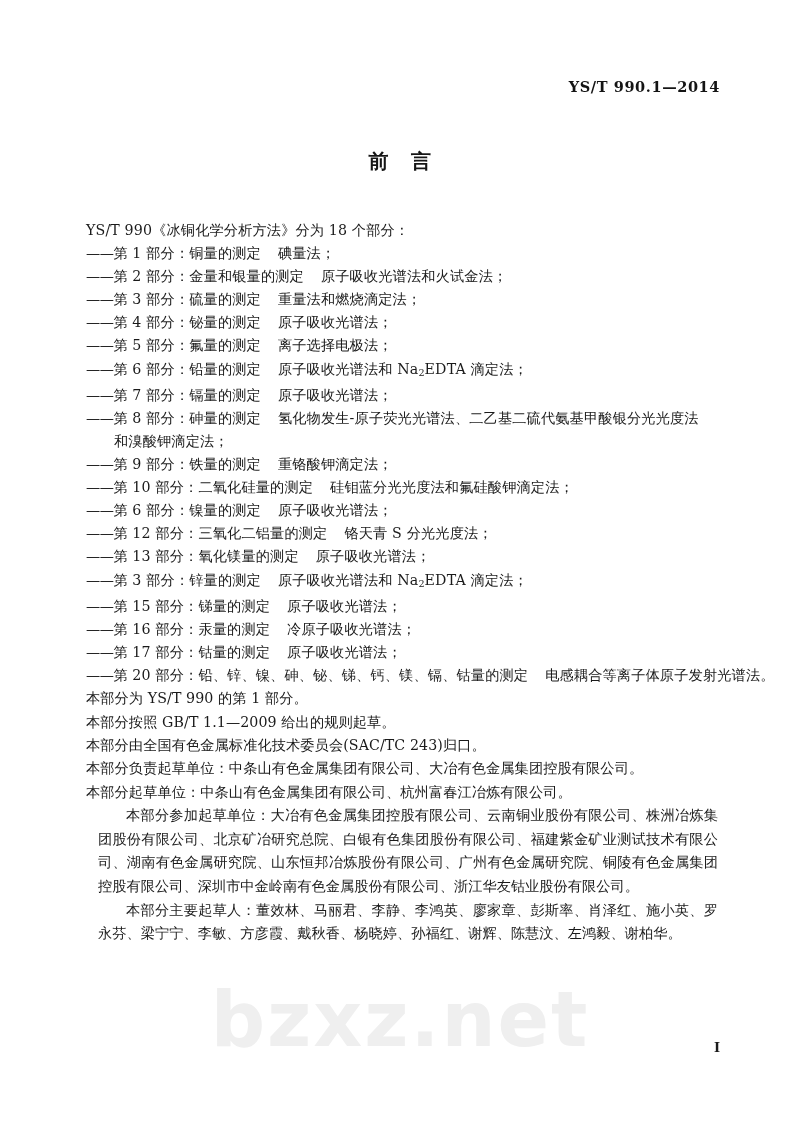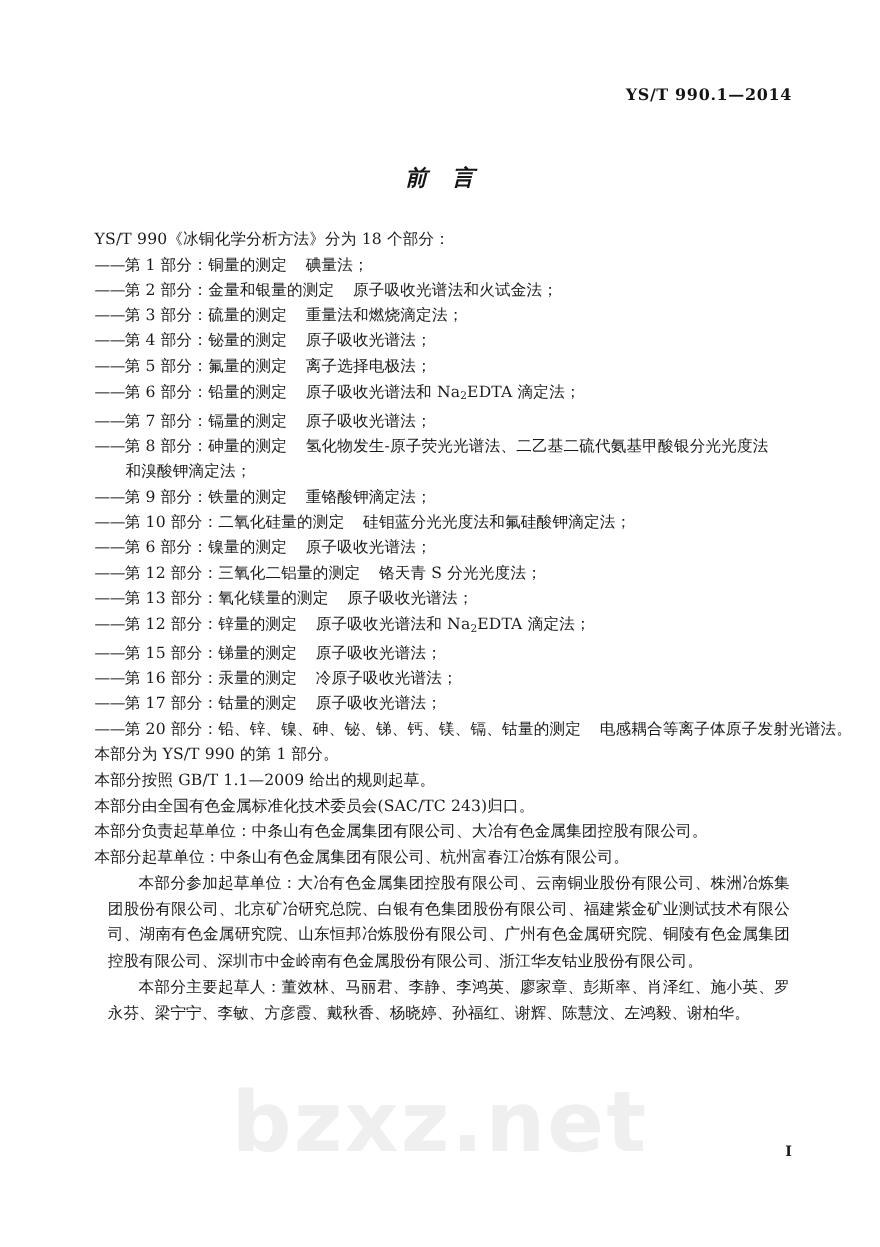--- a/index.html
+++ b/index.html
@@ -58,28 +58,27 @@
     position: absolute;
     top: 148px;
     left: 0;
     right: 0;
     text-align: center;
     font-size: 20px;
     font-weight: bold;
     letter-spacing: 0.5px;
     color: #151515;
     z-index: 2;
-    font-style: italic;
   }
   .doc-title .gap { display: inline-block; width: 22px; }
 
   
   .body-block {
     position: absolute;
-    top: 207px;
+    top: 219px;
     left: 86px;
     width: 632px;
     z-index: 2;
     font-size: 14.2px;
     line-height: 23.1px;
   }
 
   .line {
     white-space: nowrap;
     letter-spacing: 0.15px;
@@ -163,21 +162,21 @@
     <div class="line"><span class="dash">——</span><span>第 9 部分：铁量的测定</span><span class="sp-wide"></span><span>重铬酸钾滴定法；</span></div>
 
     <div class="line"><span class="dash">——</span><span>第 10 部分：二氧化硅量的测定</span><span class="sp-wide"></span><span>硅钼蓝分光光度法和氟硅酸钾滴定法；</span></div>
 
     <div class="line"><span class="dash">——</span><span>第 6 部分：镍量的测定</span><span class="sp-wide"></span><span>原子吸收光谱法；</span></div>
 
     <div class="line"><span class="dash">——</span><span>第 12 部分：三氧化二铝量的测定</span><span class="sp-wide"></span><span>铬天青 S 分光光度法；</span></div>
 
     <div class="line"><span class="dash">——</span><span>第 13 部分：氧化镁量的测定</span><span class="sp-wide"></span><span>原子吸收光谱法；</span></div>
 
-    <div class="line"><span class="dash">——</span><span>第 12 部分：锌量的测定</span><span class="sp-wide"></span><span><span>原子吸收光谱法和 Na</span><sub>2</sub><span>EDTA 滴定法；</span></span></div>
+    <div class="line"><span class="dash">——</span><span>第 3 部分：锌量的测定</span><span class="sp-wide"></span><span><span>原子吸收光谱法和 Na</span><sub>2</sub><span>EDTA 滴定法；</span></span></div>
 
     <div class="line"><span class="dash">——</span><span>第 15 部分：锑量的测定</span><span class="sp-wide"></span><span>原子吸收光谱法；</span></div>
 
     <div class="line"><span class="dash">——</span><span>第 16 部分：汞量的测定</span><span class="sp-wide"></span><span>冷原子吸收光谱法；</span></div>
 
     <div class="line"><span class="dash">——</span><span>第 17 部分：钴量的测定</span><span class="sp-wide"></span><span>原子吸收光谱法；</span></div>
 
     <div class="line"><span class="dash">——</span><span>第 20 部分：铅、锌、镍、砷、铋、锑、钙、镁、镉、钴量的测定</span><span class="sp-wide"></span><span>电感耦合等离子体原子发射光谱法。</span></div>
 
     <div class="line para flat">本部分为 YS/T 990 的第 1 部分。</div>

